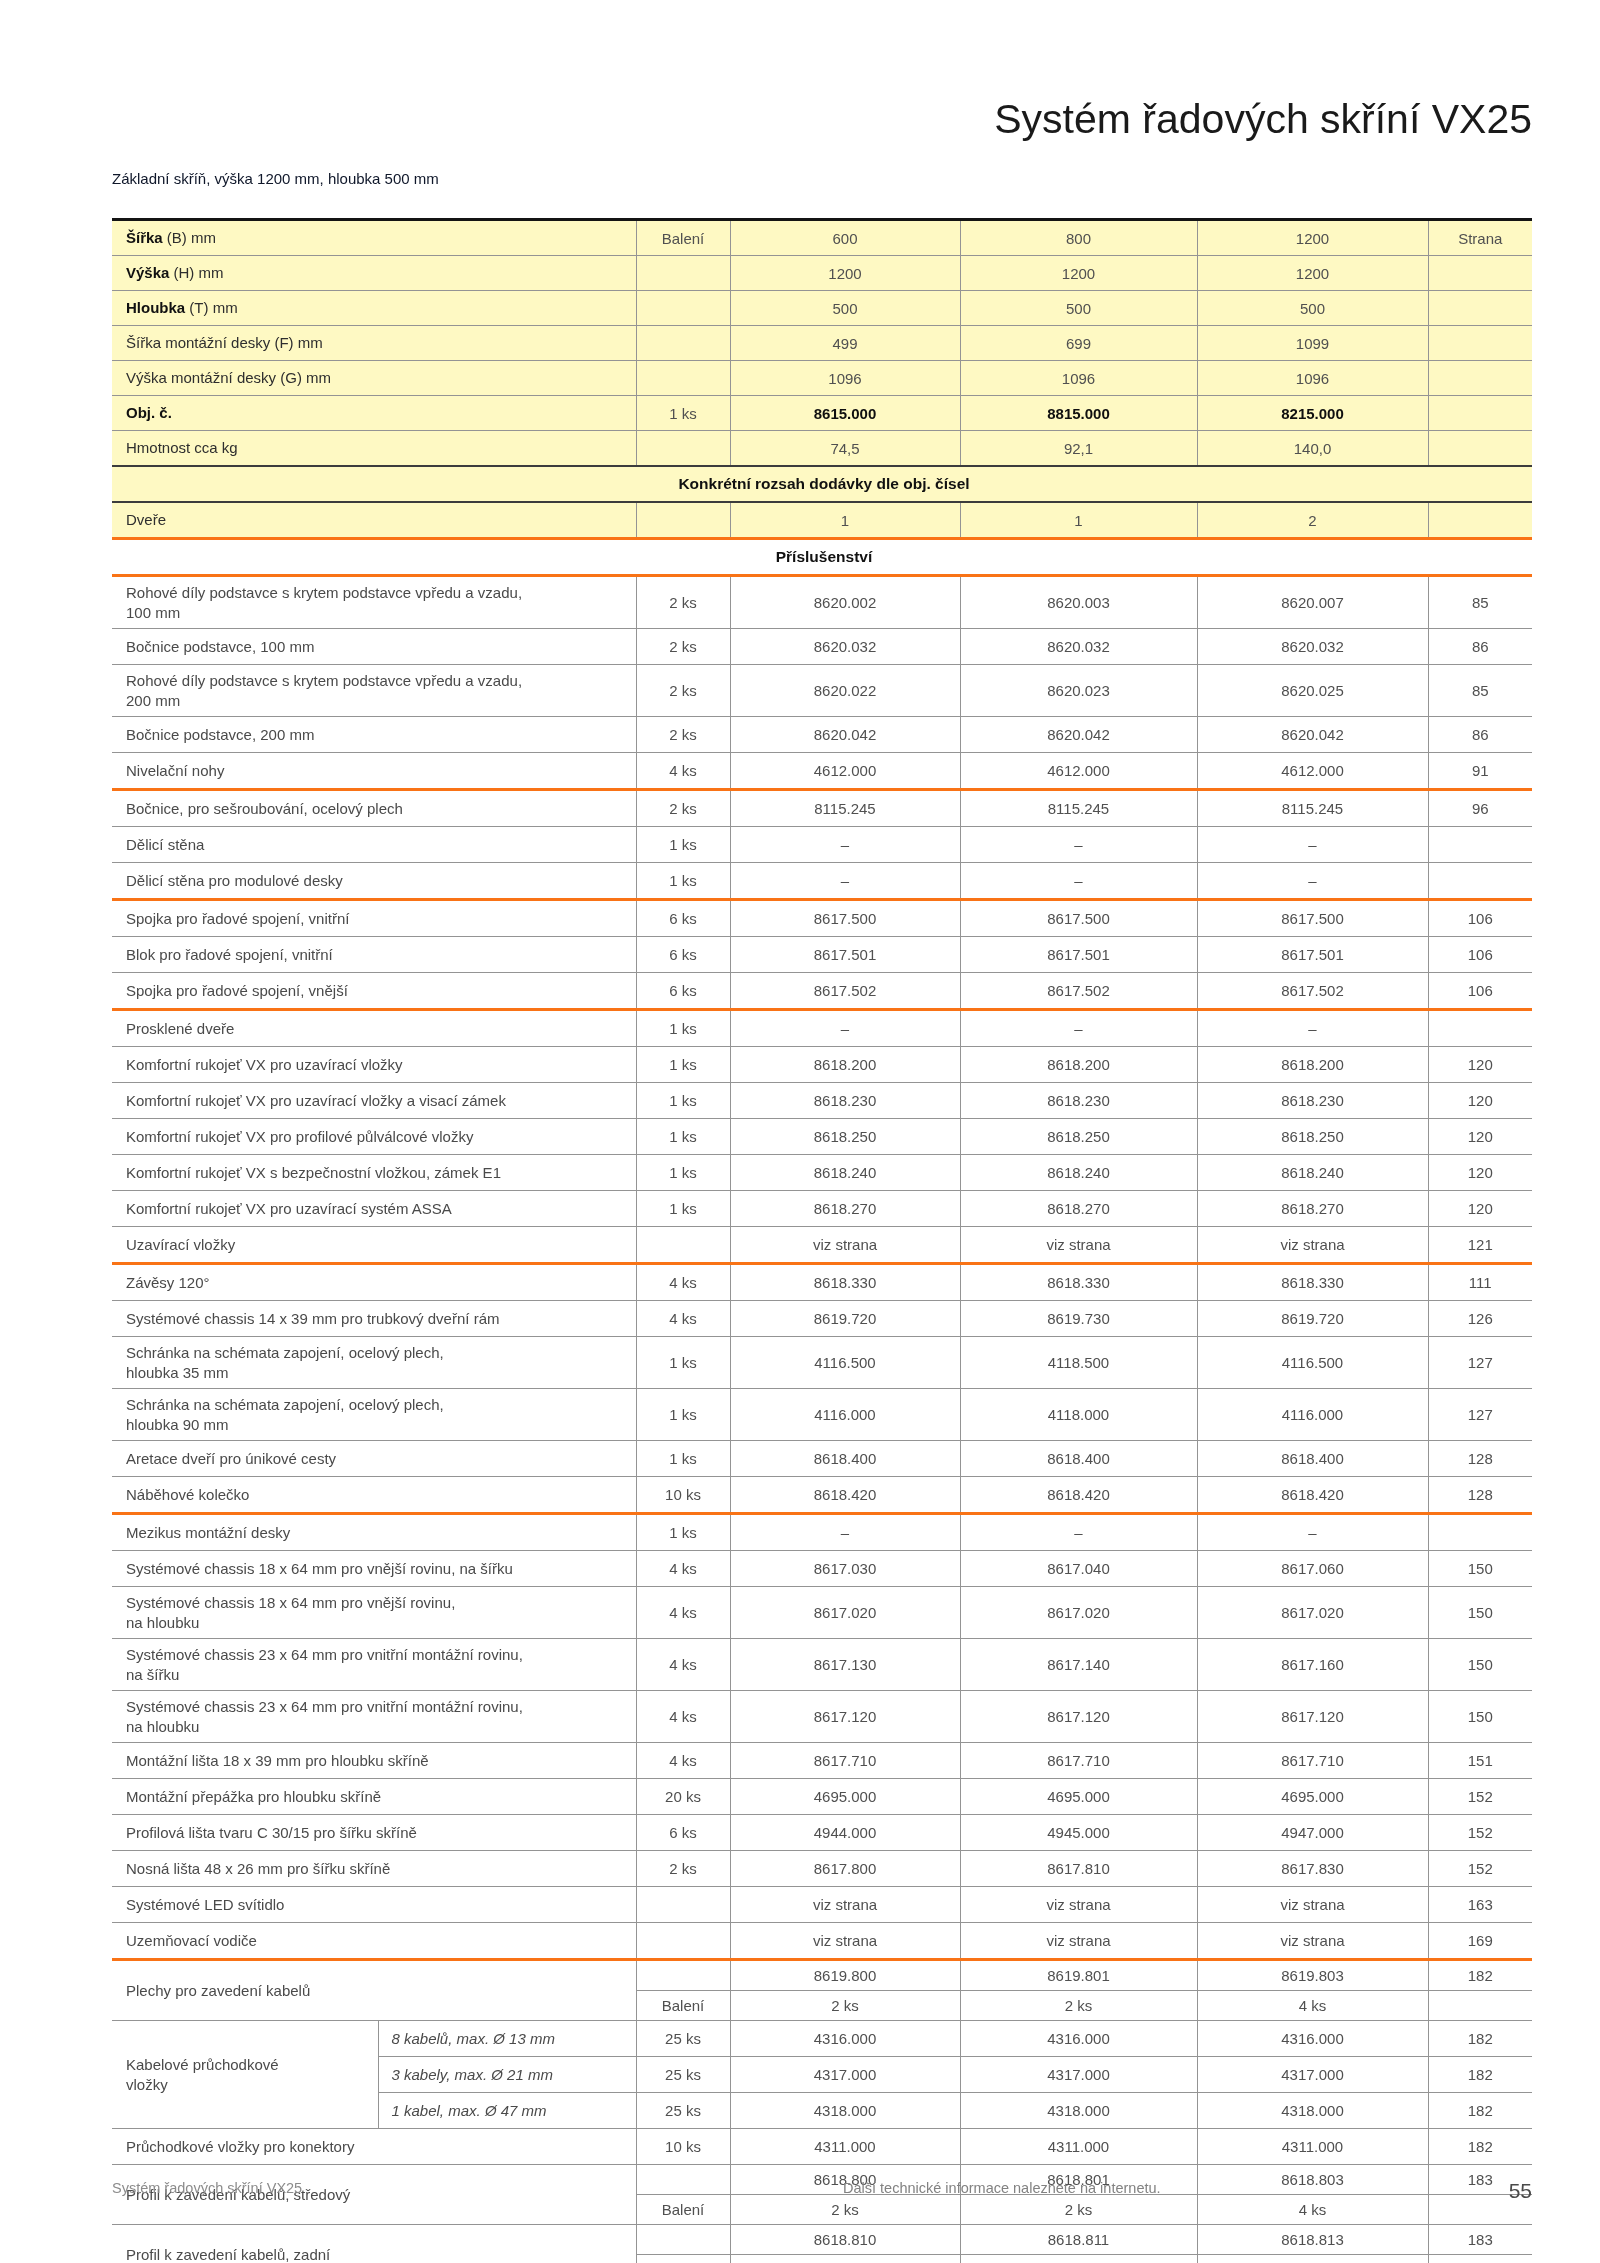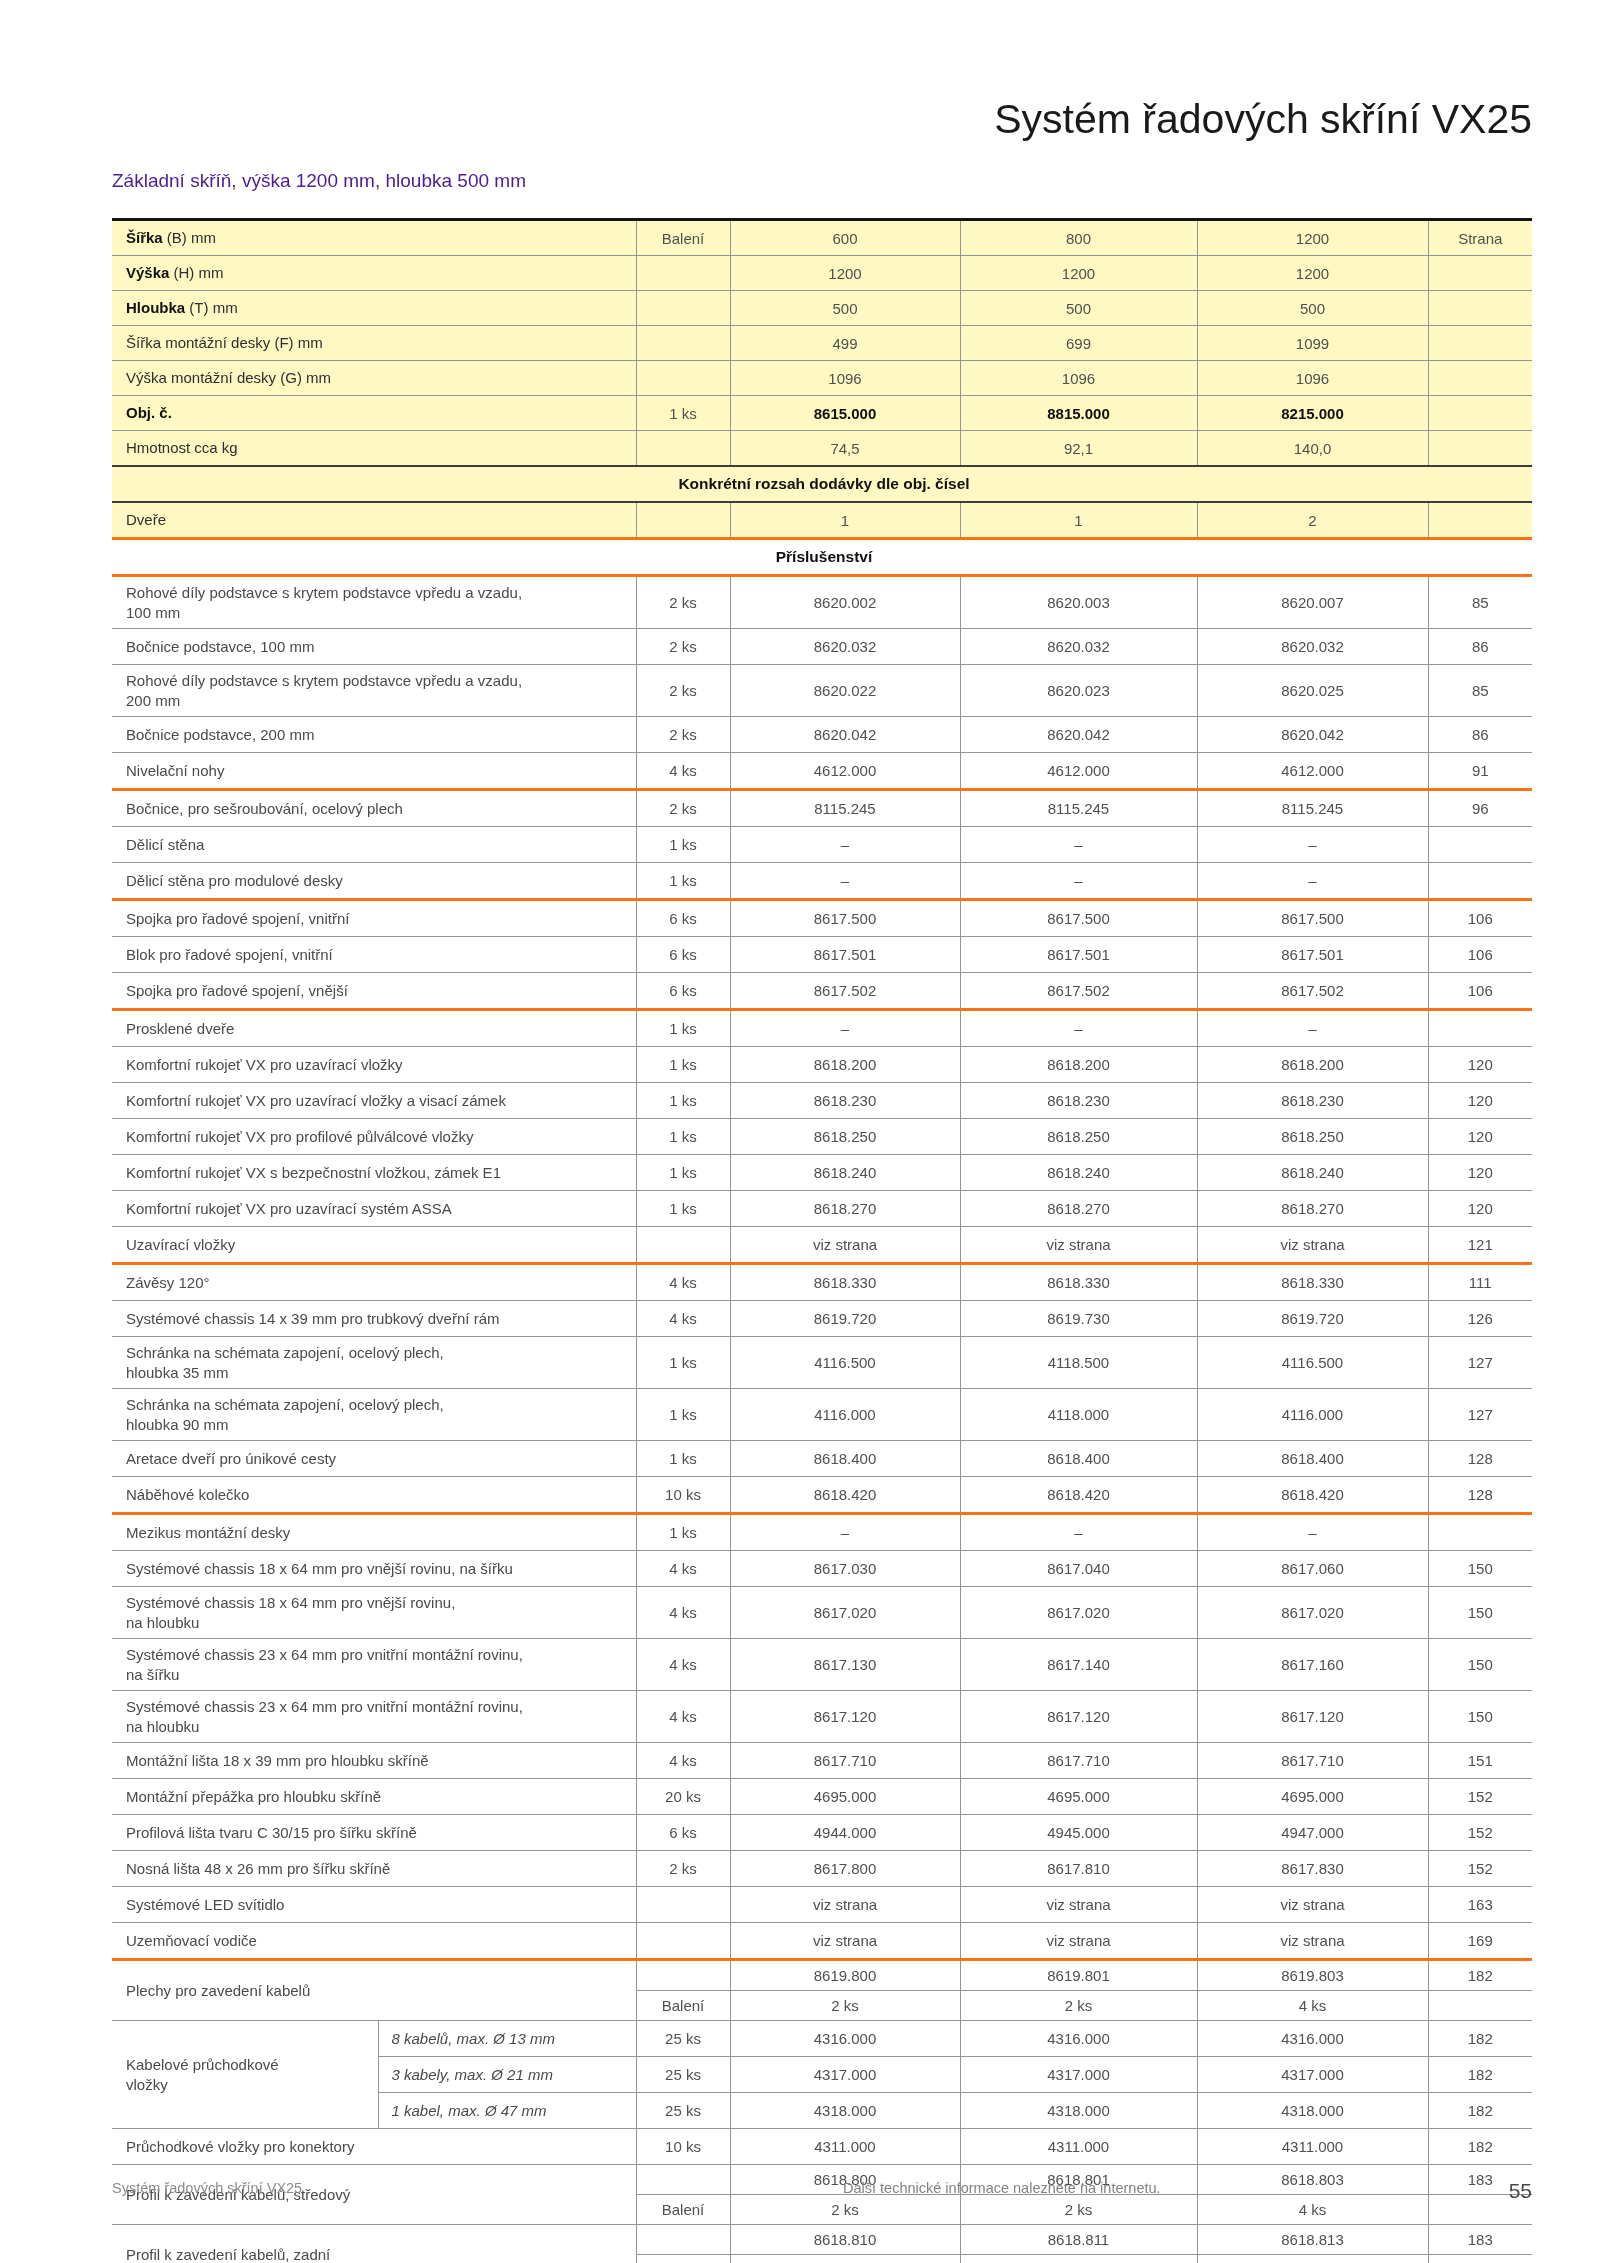--- a/index.html
+++ b/index.html
@@ -6,22 +6,22 @@
   body{
     width:1600px;height:2263px;position:relative;background:#ffffff;
     font-family:"Liberation Sans", sans-serif;color:#333;
     -webkit-font-smoothing:antialiased;
   }
   .page-title{
     position:absolute;top:96px;right:68px;font-size:41px;font-weight:400;
     color:#1a1a1a;white-space:nowrap;
   }
   .page-subtitle{
-    position:absolute;top:170px;left:112px;font-size:19px;font-weight:400;
-    color:#4c1d95;white-space:nowrap;text-align:center;
+    position:absolute;top:170px;left:112px;font-size:15px;font-weight:400;
+    color:#0f172a;white-space:nowrap;text-align:center;
   }
   table.catalog{
     position:absolute;left:112px;top:218px;width:1420px;
     border-collapse:collapse;table-layout:fixed;
     border-top:3px solid #141414;border-bottom:3px solid #141414;
     font-size:15px;
   }
   td{
     border-top:1px solid #949494;vertical-align:middle;
     overflow:hidden;white-space:nowrap;padding:0;

